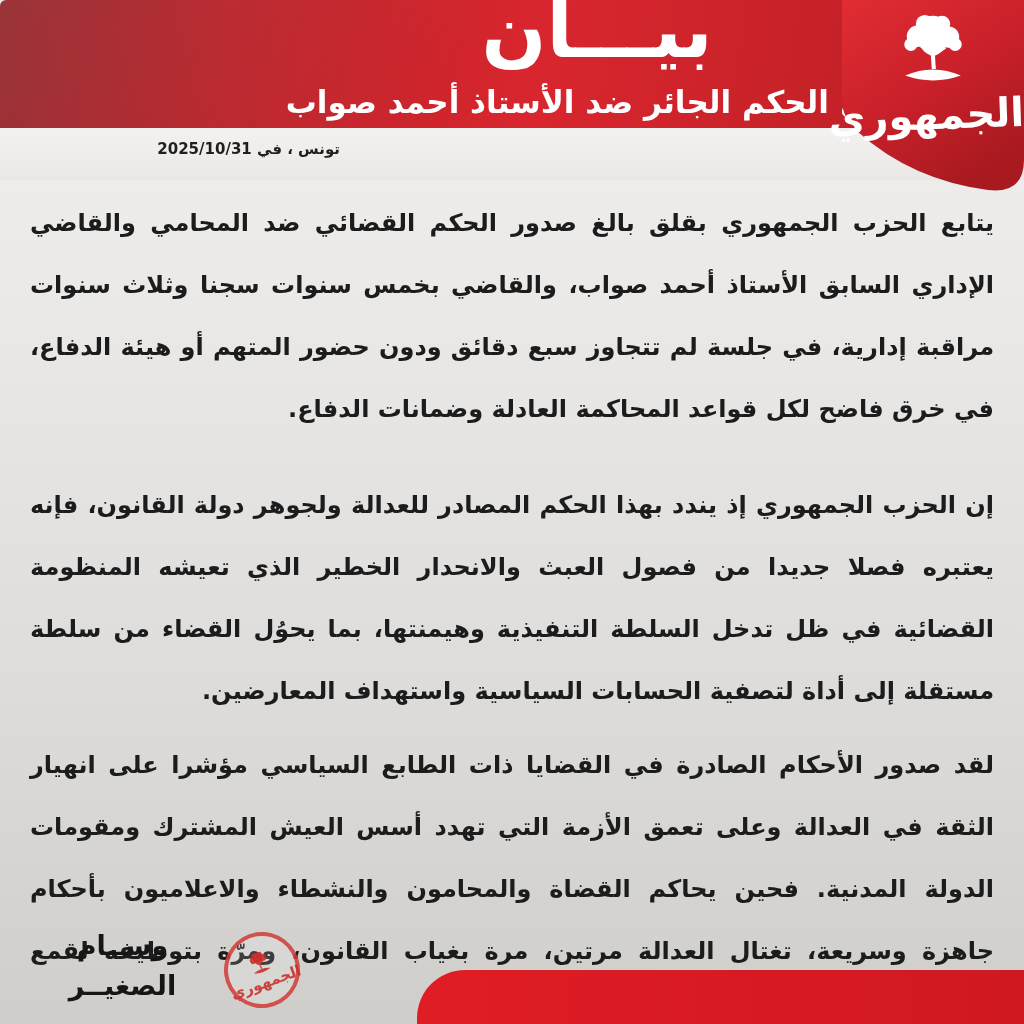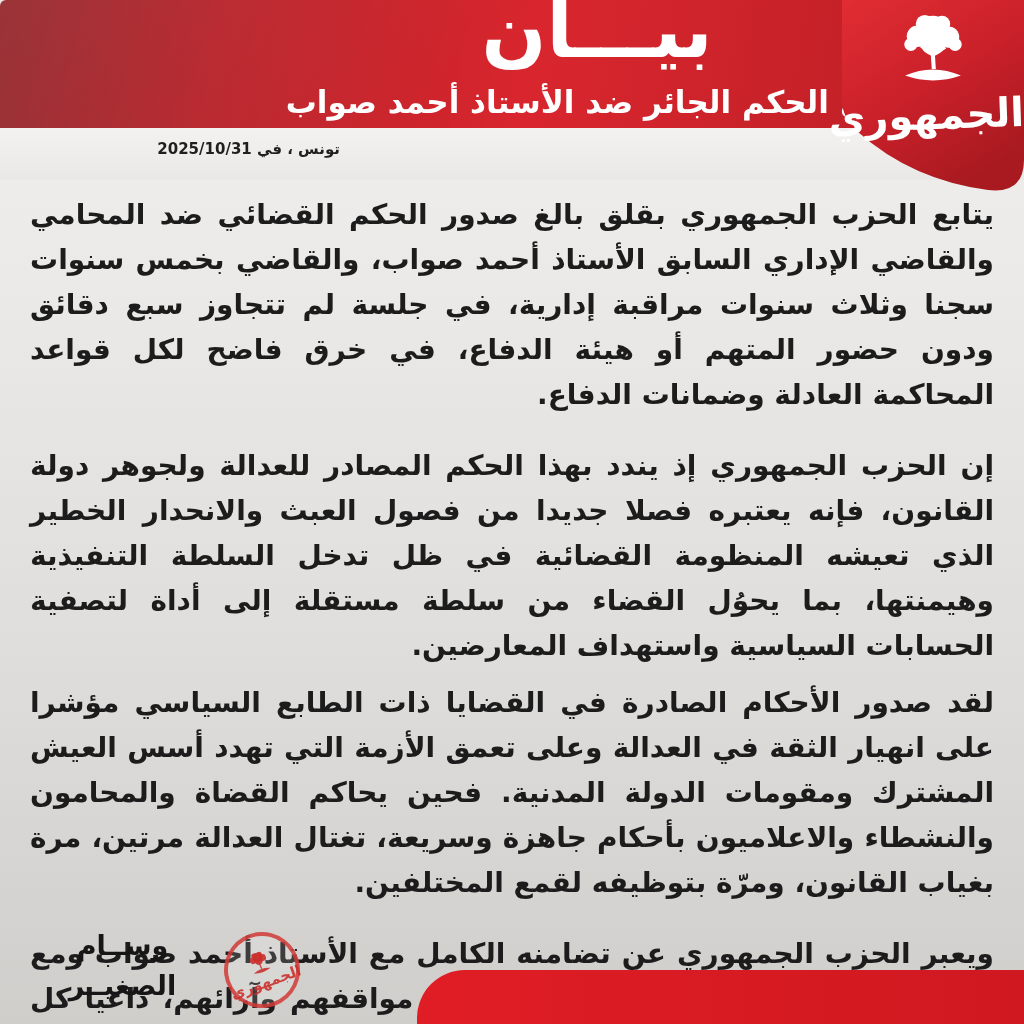--- a/index.html
+++ b/index.html
@@ -53,24 +53,24 @@
     width:340px; text-align:right;
     font-size:15px; font-weight:bold; color:#1f1f1f;
   }
 
   
   .doc-body {
     position:absolute; top:186px; right:0; left:0; padding:6px 30px 0 30px;
     color:#1c1c1c;
   }
   .doc-body p {
-    font-size:28px; font-weight:bold; line-height:45px;
+    font-size:24px; font-weight:bold; line-height:62px;
     text-align:justify; text-justify:inter-word; margin-bottom:12px;
   }
-  .doc-body p.gap-large { margin-top:26px; }
+  .doc-body p.gap-large { margin-top:34px; }
 
   
   .signature {
     position:absolute; top:926px; right:auto; left:30px; width:185px;
     text-align:center; color:#161616; font-weight:bold; font-size:27px; line-height:40px;
   }
   .stamp {
     position:absolute; top:932px; left:224px; width:76px; height:76px;
     border:4px solid rgba(207,58,54,0.85); border-radius:50%;
     color:rgba(203,48,44,0.9); transform:rotate(-8deg);

